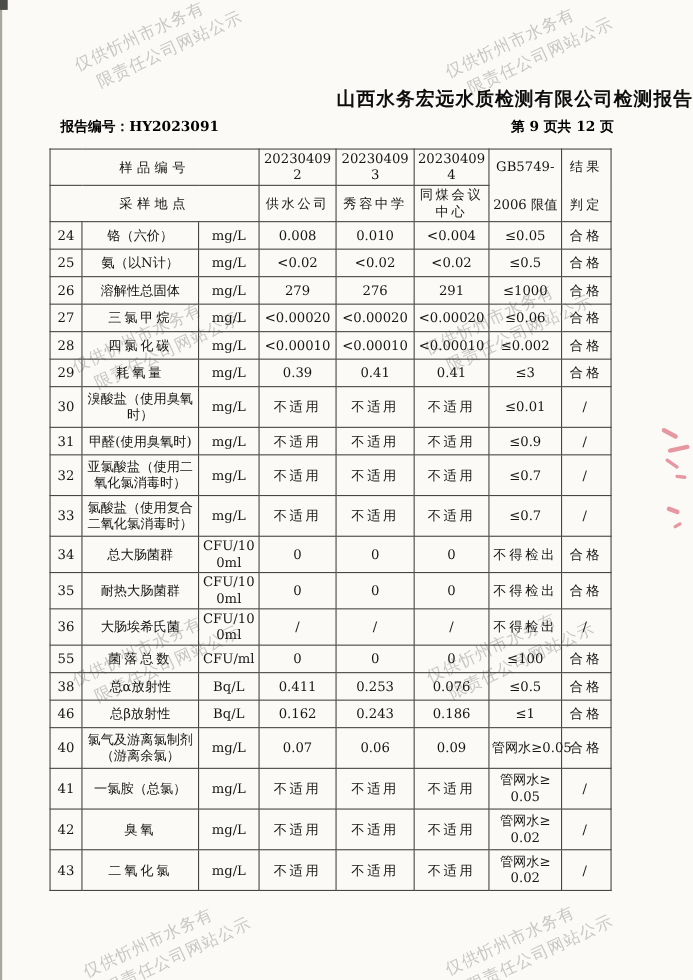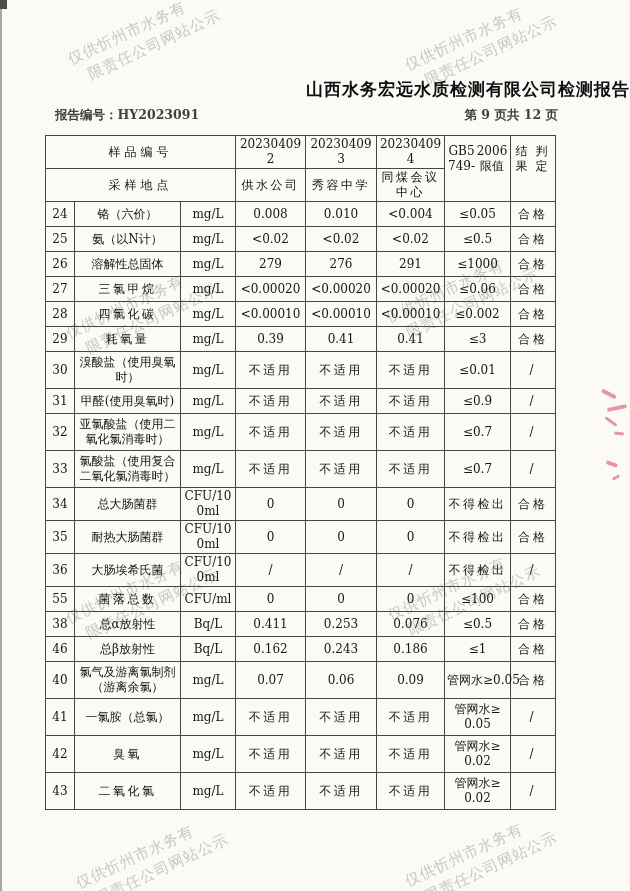--- a/index.html
+++ b/index.html
@@ -32,21 +32,21 @@
   .wm-h{left:402px;top:832px;}
 
   .title{
     position:absolute;left:0;top:78px;width:100%;
     text-align:right;font-size:17px;font-weight:bold;letter-spacing:1px;color:#0e0e0e;
     font-family:"DejaVu Sans","Liberation Sans",sans-serif;
   }
   .meta{
     position:absolute;left:55px;top:107px;width:503px;
     display:flex;justify-content:space-between;
-    font-size:12.5px;color:#404040;font-weight:bold;
+    font-size:12.5px;color:#000000;font-weight:bold;
   }
 
   table.report{
     position:absolute;left:45px;top:135px;
     border-collapse:collapse;table-layout:fixed;width:510px;
   }
   table.report td{
     border:1px solid #464644;
     text-align:center;vertical-align:middle;
     font-size:12px;line-height:1.25;padding:1px 2px;color:#161616;
@@ -54,21 +54,21 @@
   }
   tr.hrow{height:31px;}
   tr.drow{height:25px;}
   tr.drow.tall{height:37px;margin-top:12px;}
   td.c-name{text-align:left;padding-left:5px;}
   td.u-small{font-size:9px;letter-spacing:0;}
   td.c-limit{font-size:11.5px;}
   td.limit-tight{font-size:9.5px;white-space:nowrap;letter-spacing:0;padding:0;}
   .sp{letter-spacing:2.5px;}
   .hdr-label{letter-spacing:4px;}
-  .two-line{display:flex;flex-direction:row;justify-content:space-between;height:50px;padding:5px 0;}
+  .two-line{display:flex;flex-direction:column;justify-content:space-between;height:50px;padding:5px 0;}
   .two-line span{display:block;}
   .res-cell{letter-spacing:3px;}
 
   
   .ink{position:absolute;background:rgba(213,70,92,0.55);border-radius:2px;}
   .ink1{left:601px;top:392px;width:16px;height:3.5px;transform:rotate(28deg);}
   .ink2{left:607px;top:406px;width:20px;height:4px;transform:rotate(-12deg);}
   .ink3{left:604px;top:420px;width:14px;height:3px;transform:rotate(35deg);}
   .ink4{left:614px;top:432px;width:10px;height:3px;transform:rotate(6deg);}
   .ink5{left:606px;top:462px;width:12px;height:3.5px;transform:rotate(20deg);}

